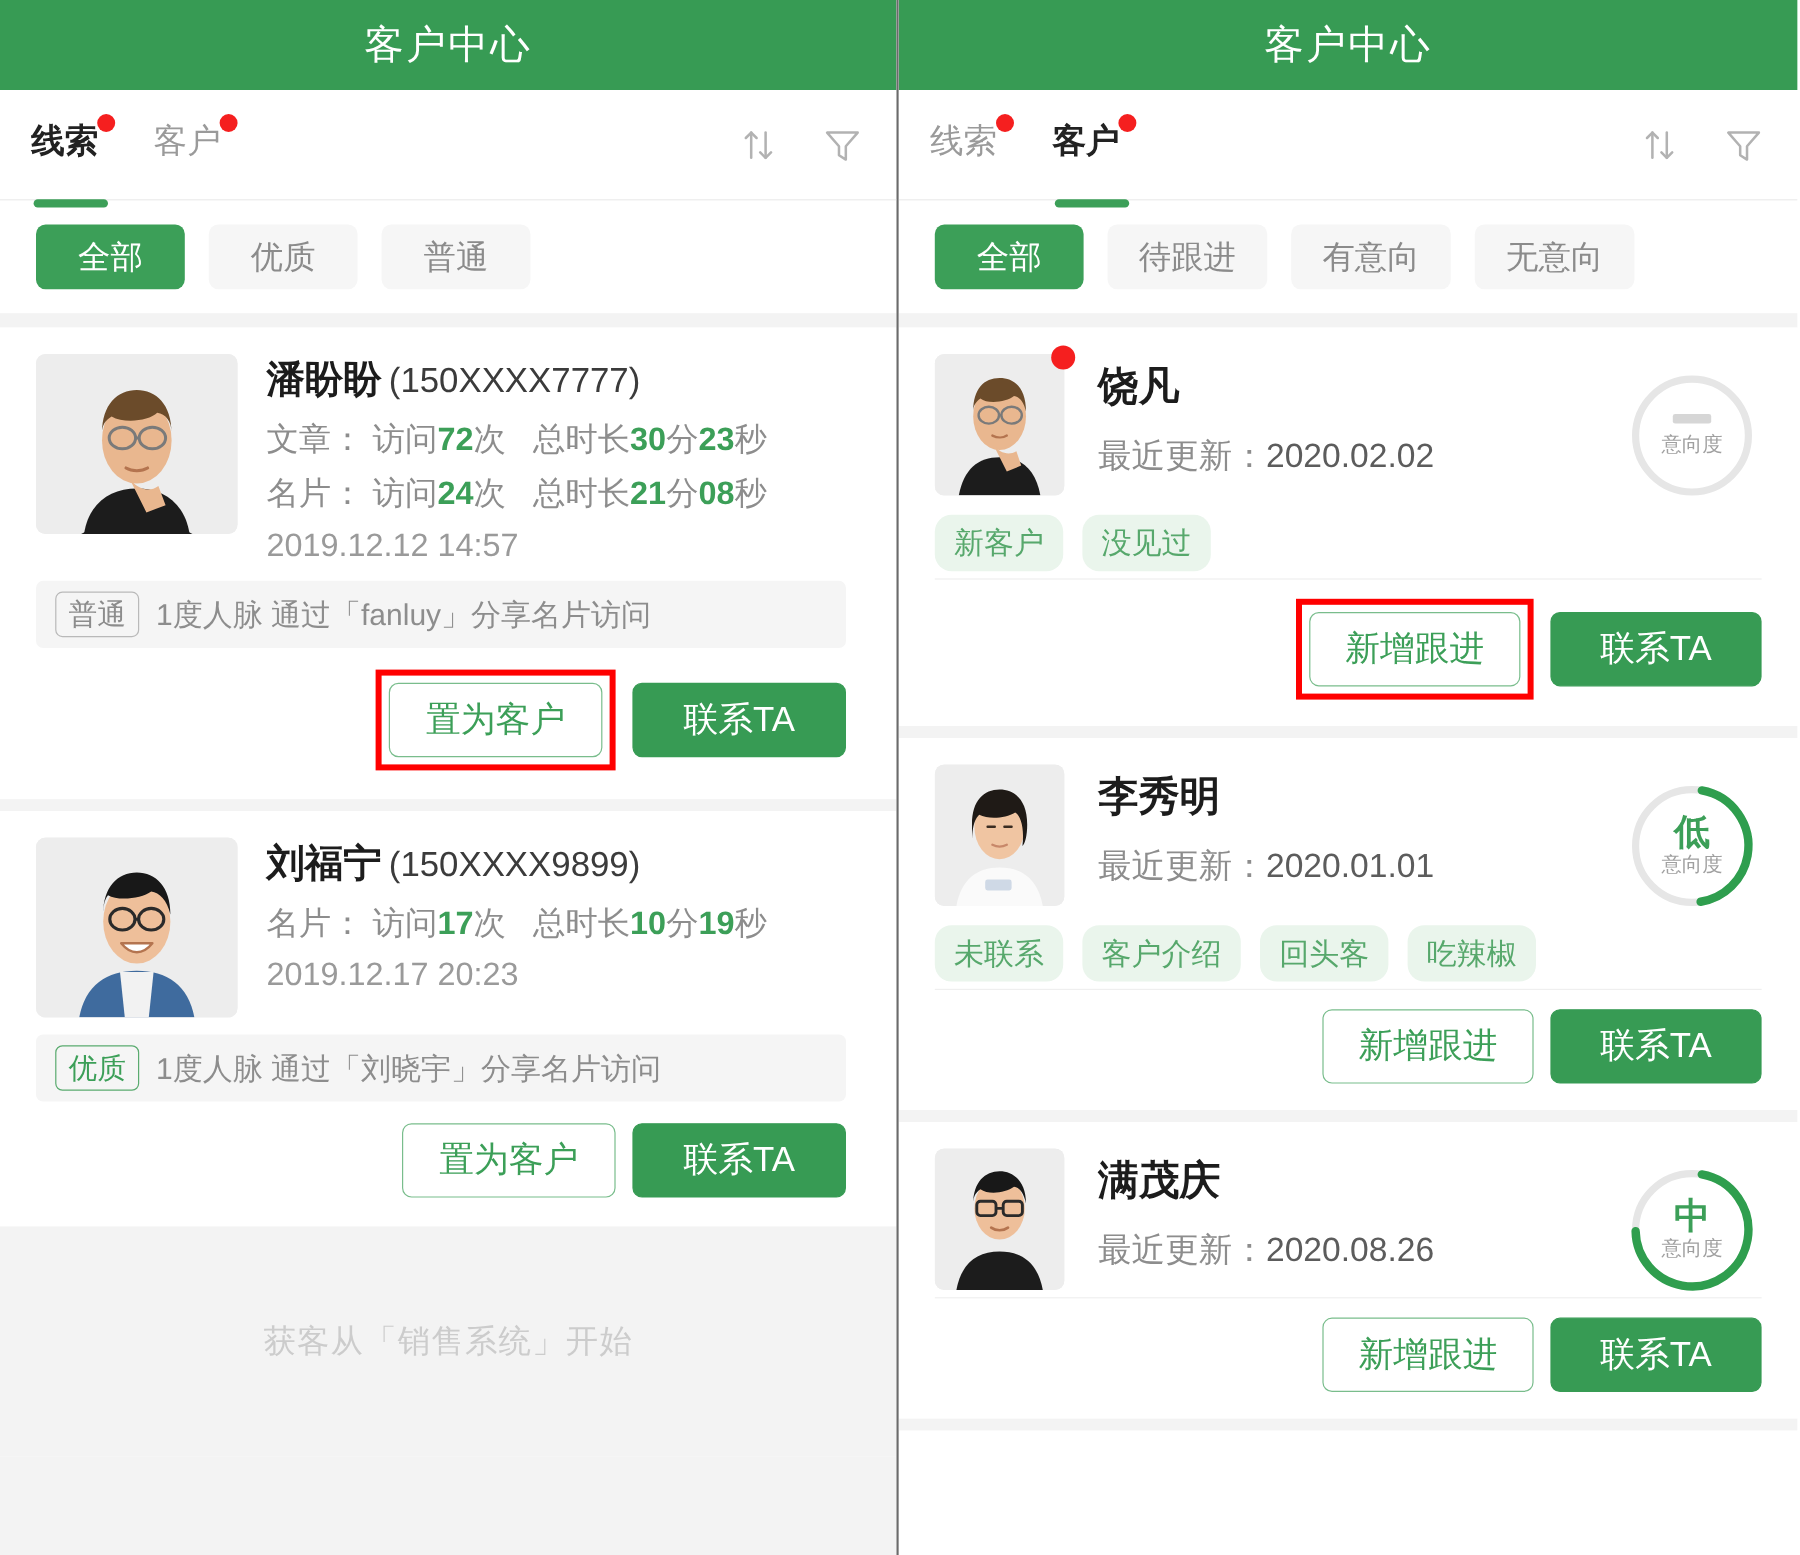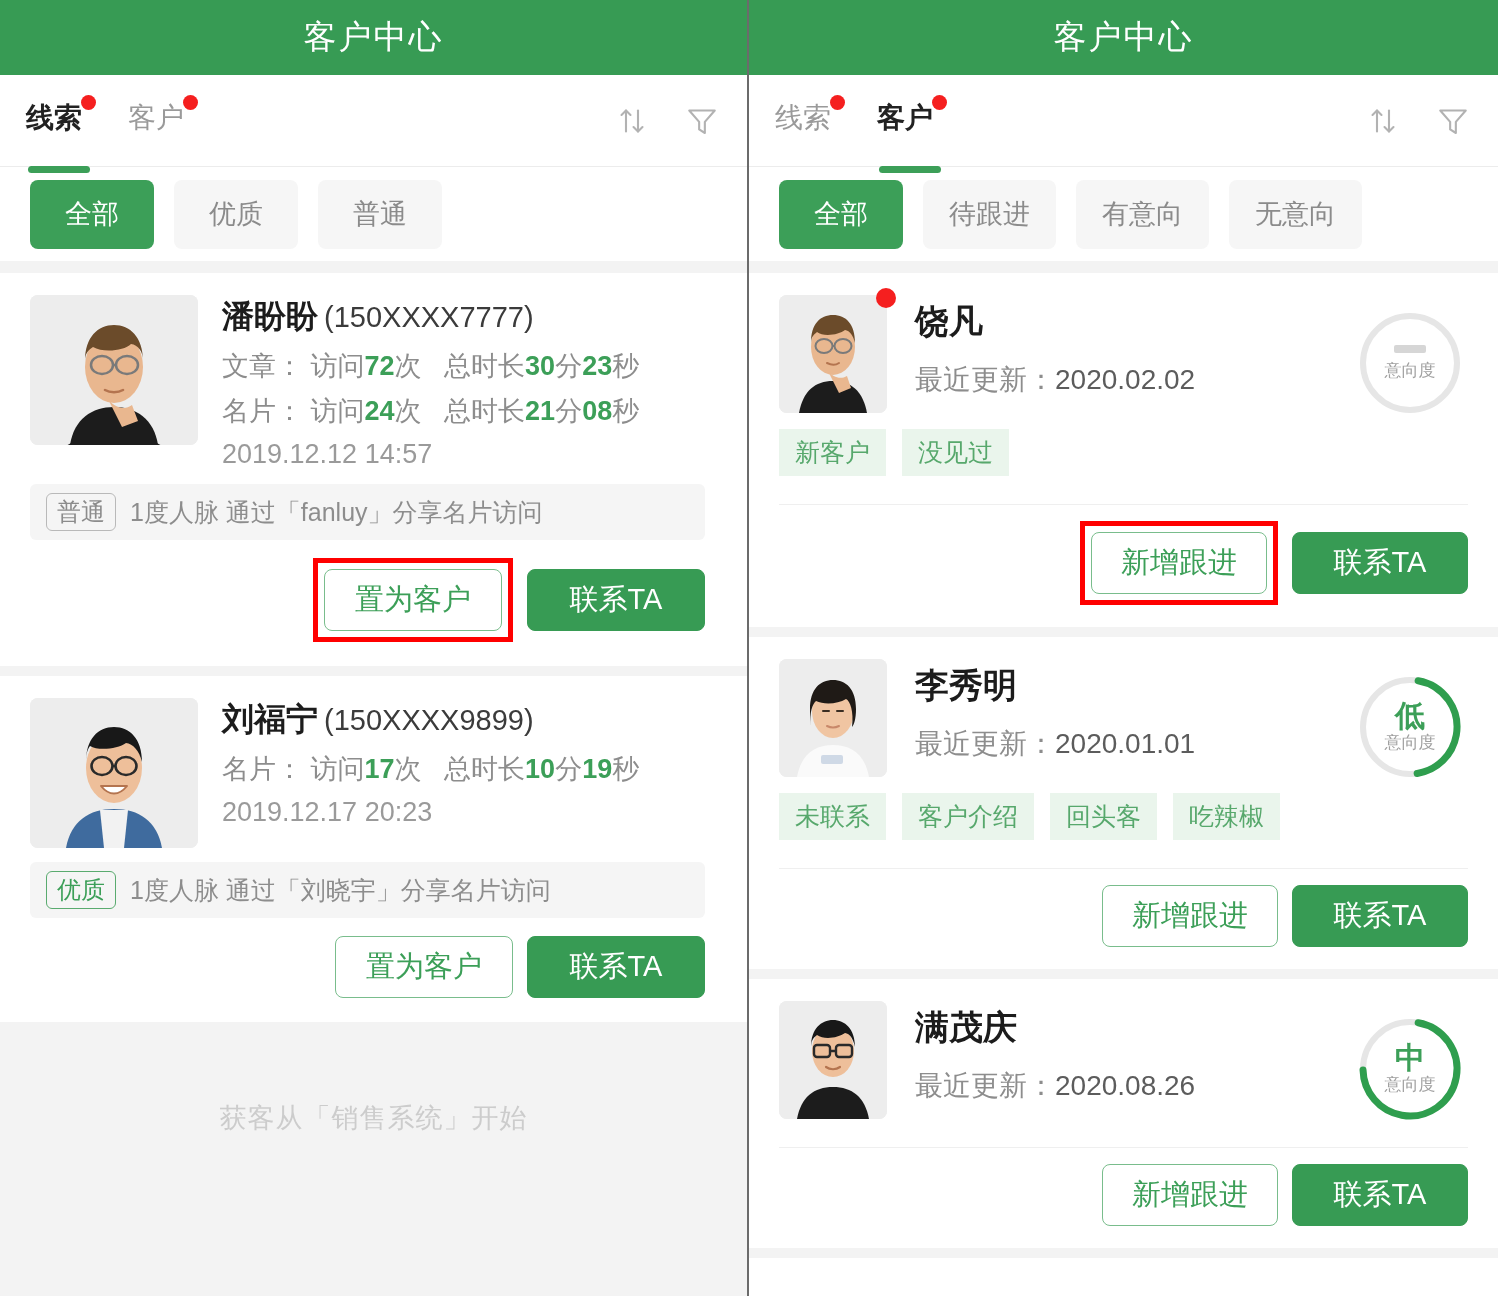--- a/index.html
+++ b/index.html
@@ -37,21 +37,21 @@
   .tab.active .underline {
     display: block; position: absolute; left: 2px; bottom: -30px;
     width: 62px; height: 7px; border-radius: 4px; background: #3c9f58;
   }
   .tabbar-icons { margin-left: auto; display: flex; align-items: center; gap: 32px; }
   .icon-btn { width: 38px; height: 40px; display: flex; align-items: center; justify-content: center; }
 
   
   .chiprow { height: 94px; display: flex; align-items: center; padding: 0 30px; gap: 20px; background: #fff; }
   .chip {
-    height: 69px; min-width: 124px; padding: 0 26px;
+    height: 54px; min-width: 124px; padding: 0 26px;
     display: flex; align-items: center; justify-content: center;
     border-radius: 8px; background: #f6f6f6; color: #8b8b8b; font-size: 27px;
   }
   .chip.active { background: #3c9f58; color: #ffffff; }
 
   .sep { height: 12px; background: #f3f3f3; }
   .sep-thin { height: 10px; background: #f3f3f3; }
 
   
   .lead-card { background: #ffffff; padding: 22px 42px 0 30px; }
@@ -113,25 +113,25 @@
   }
   .gauge-value { font-size: 30px; font-weight: bold; color: #3c9f58; line-height: 1.05; }
   .gauge-value.empty {
     display: block; width: 32px; height: 8px; background: #d6d6d6; border-radius: 2px; margin-bottom: 6px;
   }
   .gauge-label { font-size: 17px; color: #a0a0a0; }
 
   .tagrow { display: flex; gap: 16px; margin-top: 16px; flex-wrap: wrap; }
   .tag {
     background: #eaf5ec; color: #57a86c; font-size: 25px;
-    border-radius: 0; padding: 7px 16px;
+    border-radius: 14px; padding: 7px 16px;
   }
   .cust-actions {
     display: flex; justify-content: flex-end; align-items: center; gap: 14px;
-    padding: 16px 0 22px 0; margin-top: 28px; border-top: 1px solid #efefef;
+    padding: 16px 0 22px 0; margin-top: 6px; border-top: 1px solid #efefef;
   }
   .btn-wide { min-width: 176px; }
 </style>
 </head>
 <body>
 
 <div class="screen">
 
   <div class="panel left">
 

